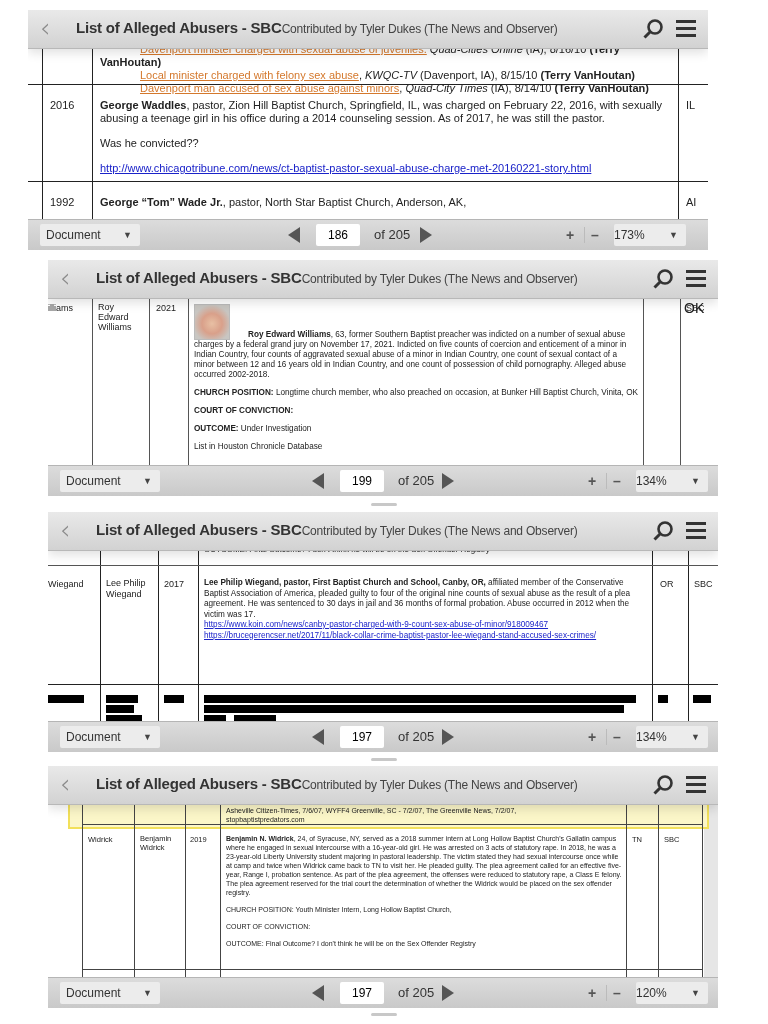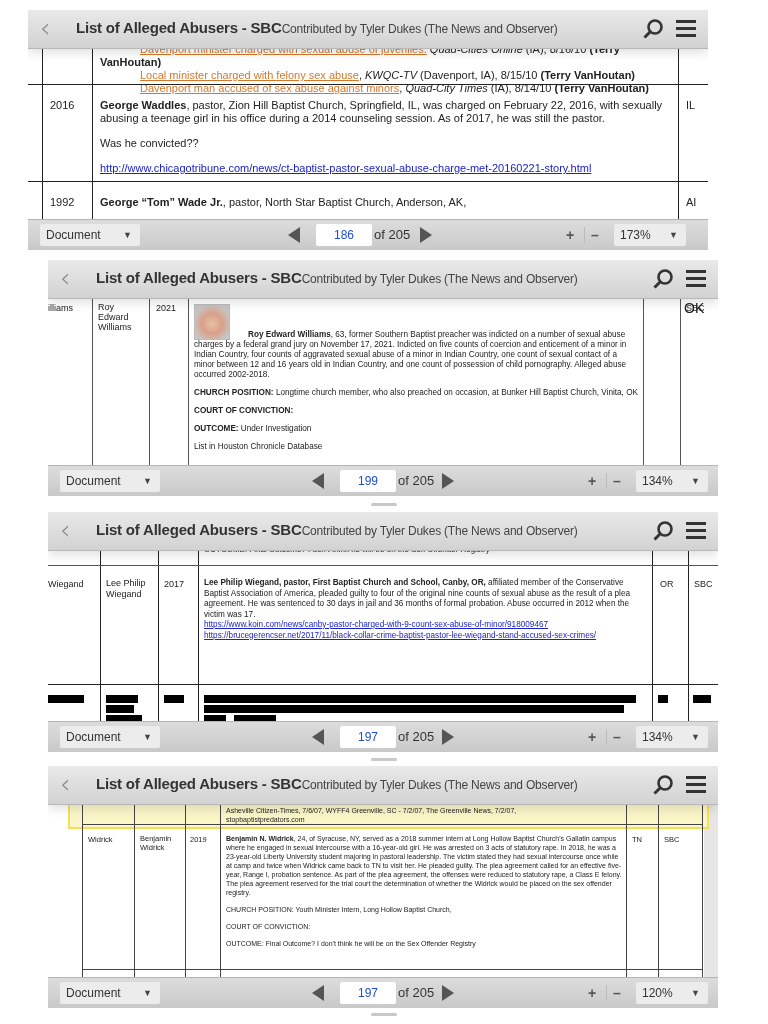--- a/index.html
+++ b/index.html
@@ -10,25 +10,25 @@
   .hdr .title { position:absolute; left:48px; top:9px; font-family:"Liberation Sans Narrow","Liberation Sans", sans-serif; font-weight:bold; font-size:15px; color:#333; white-space:nowrap; letter-spacing:-0.2px; }
   .hdr .contrib { font-weight:normal; font-size:12px; color:#444; }
   .hdr .search { position:absolute; right:44px; top:8px; width:22px; height:22px; }
   .hdr .menu { position:absolute; right:12px; top:10px; width:20px; height:18px; }
   .hdr .menu span { display:block; height:3px; background:#333; margin-bottom:4px; }
   .foot { position:absolute; left:0; right:0; bottom:0; height:30px; background:linear-gradient(#dcdcdc,#c9c9c9); border-top:1px solid #b5b5b5; z-index:5; }
   .foot .mode { position:absolute; left:0; top:4px; width:100px; height:22px; background:#ececec; border-radius:2px; font-size:12px; color:#333; line-height:22px; padding-left:6px; box-sizing:border-box; font-family:"Liberation Sans Narrow","Liberation Sans", sans-serif; }
   .foot .mode .caret { position:absolute; right:8px; top:0; font-size:9px; color:#444; }
   .foot .prev { position:absolute; top:7px; width:0; height:0; border-top:8px solid transparent; border-bottom:8px solid transparent; border-right:12px solid #555; }
   .foot .next { position:absolute; top:7px; width:0; height:0; border-top:8px solid transparent; border-bottom:8px solid transparent; border-left:12px solid #555; }
-  .foot .pagein { position:absolute; top:4px; width:56px; height:22px; background:#fff; border-radius:2px; font-size:12px; text-align:center; line-height:22px; color:#1d4ed8; }
+  .foot .pagein { position:absolute; top:4px; width:44px; height:22px; background:#fff; border-radius:2px; font-size:12px; text-align:center; line-height:22px; color:#000000; }
   .foot .of { position:absolute; top:4px; font-size:13px; line-height:22px; color:#333; font-family:"Liberation Sans Narrow","Liberation Sans", sans-serif; }
   .foot .plus, .foot .minus { position:absolute; top:4px; font-size:14px; line-height:22px; color:#555; font-weight:bold; }
   .foot .sep { position:absolute; top:7px; width:1px; height:16px; background:#bbb; }
-  .foot .zoom { position:absolute; top:4px; width:72px; height:22px; background:#ececec; border-radius:2px; font-size:12px; line-height:22px; padding-left:6px; box-sizing:border-box; color:#333; }
+  .foot .zoom { position:absolute; top:4px; width:72px; height:22px; background:#ececec; border-radius:2px; font-size:12px; line-height:22px; box-sizing:border-box; color:#333; }
   .foot .zoom .caret { position:absolute; right:8px; top:0; font-size:9px; color:#444; }
   .grip { position:absolute; width:26px; height:3px; background:#c8c8c8; border-radius:2px; left:371px; }
   .doc { position:absolute; left:0; right:0; font-size:11px; color:#111; }
   .vl { position:absolute; width:1px; background:#222; }
   .hl { position:absolute; height:1px; background:#222; }
   .cell { position:absolute; font-size:10px; line-height:12px; color:#222; }
   a.lk { color:#1a22c9; text-decoration:underline; }
   a.olk { color:#d4782c; text-decoration:underline;margin-left:40px; }
   .small { font-size:8px; line-height:10px; }
   .redact { position:absolute; background:#000; }

